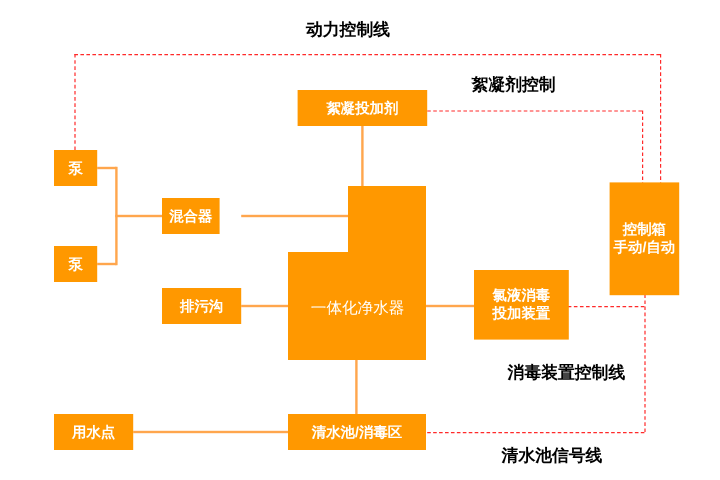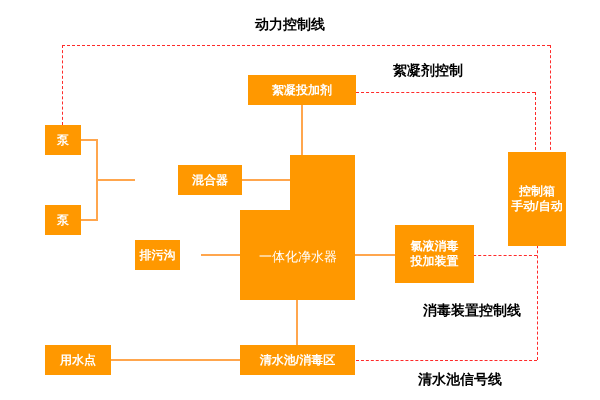--- a/index.html
+++ b/index.html
@@ -55,25 +55,25 @@
   </div>
 
   <div class="node" style="left:45px;top:125px;width:36px;height:30px;">
     <span>泵</span>
   </div>
 
   <div class="node" style="left:45px;top:205px;width:36px;height:30px;">
     <span>泵</span>
   </div>
 
-  <div class="node" style="left:135px;top:165px;width:64px;height:30px;margin-left:43px;">
+  <div class="node" style="left:135px;top:165px;width:48px;height:30px;">
     <span>混合器</span>
   </div>
 
-  <div class="node" style="left:135px;top:240px;width:45px;height:30px;">
+  <div class="node" style="left:135px;top:240px;width:66px;height:30px;">
     <span>排污沟</span>
   </div>
 
   <div>
     <div class="rect" style="left:290px;top:155px;width:65px;height:145px;"></div>
     <div class="rect" style="left:240px;top:210px;width:115px;height:90px;"></div>
     <div class="ptext" style="left:242px;top:248px;width:112px;">一体化净水器</div>
   </div>
 
   <div class="node" style="left:395px;top:225px;width:79px;height:58px;">

